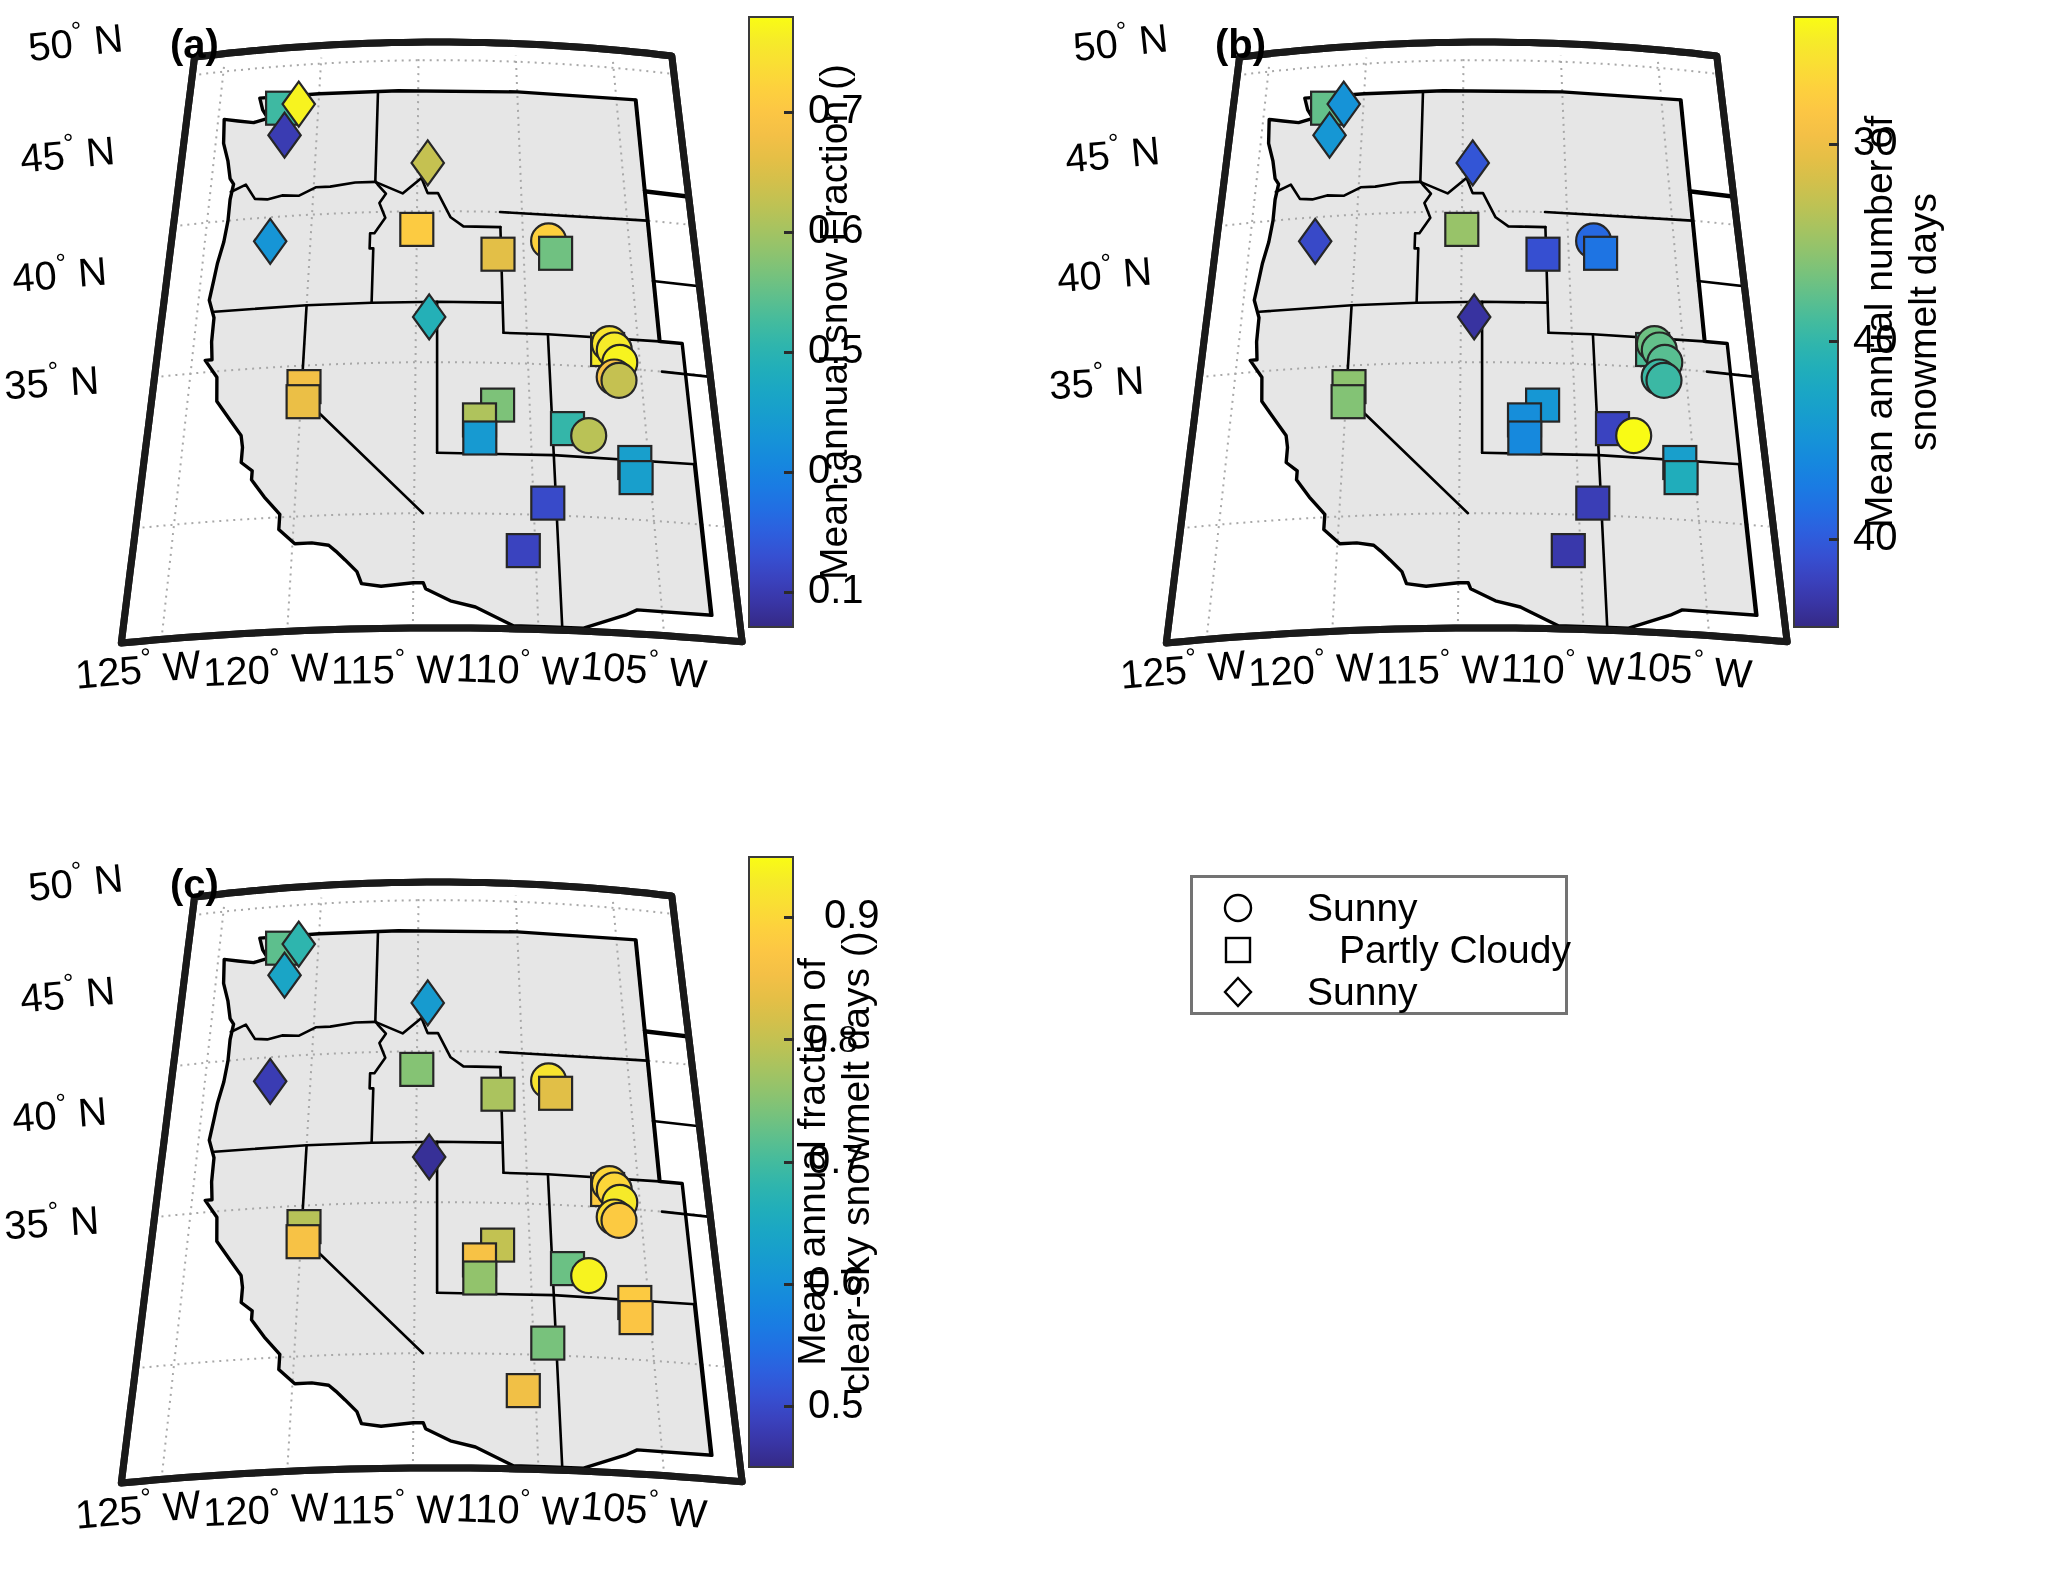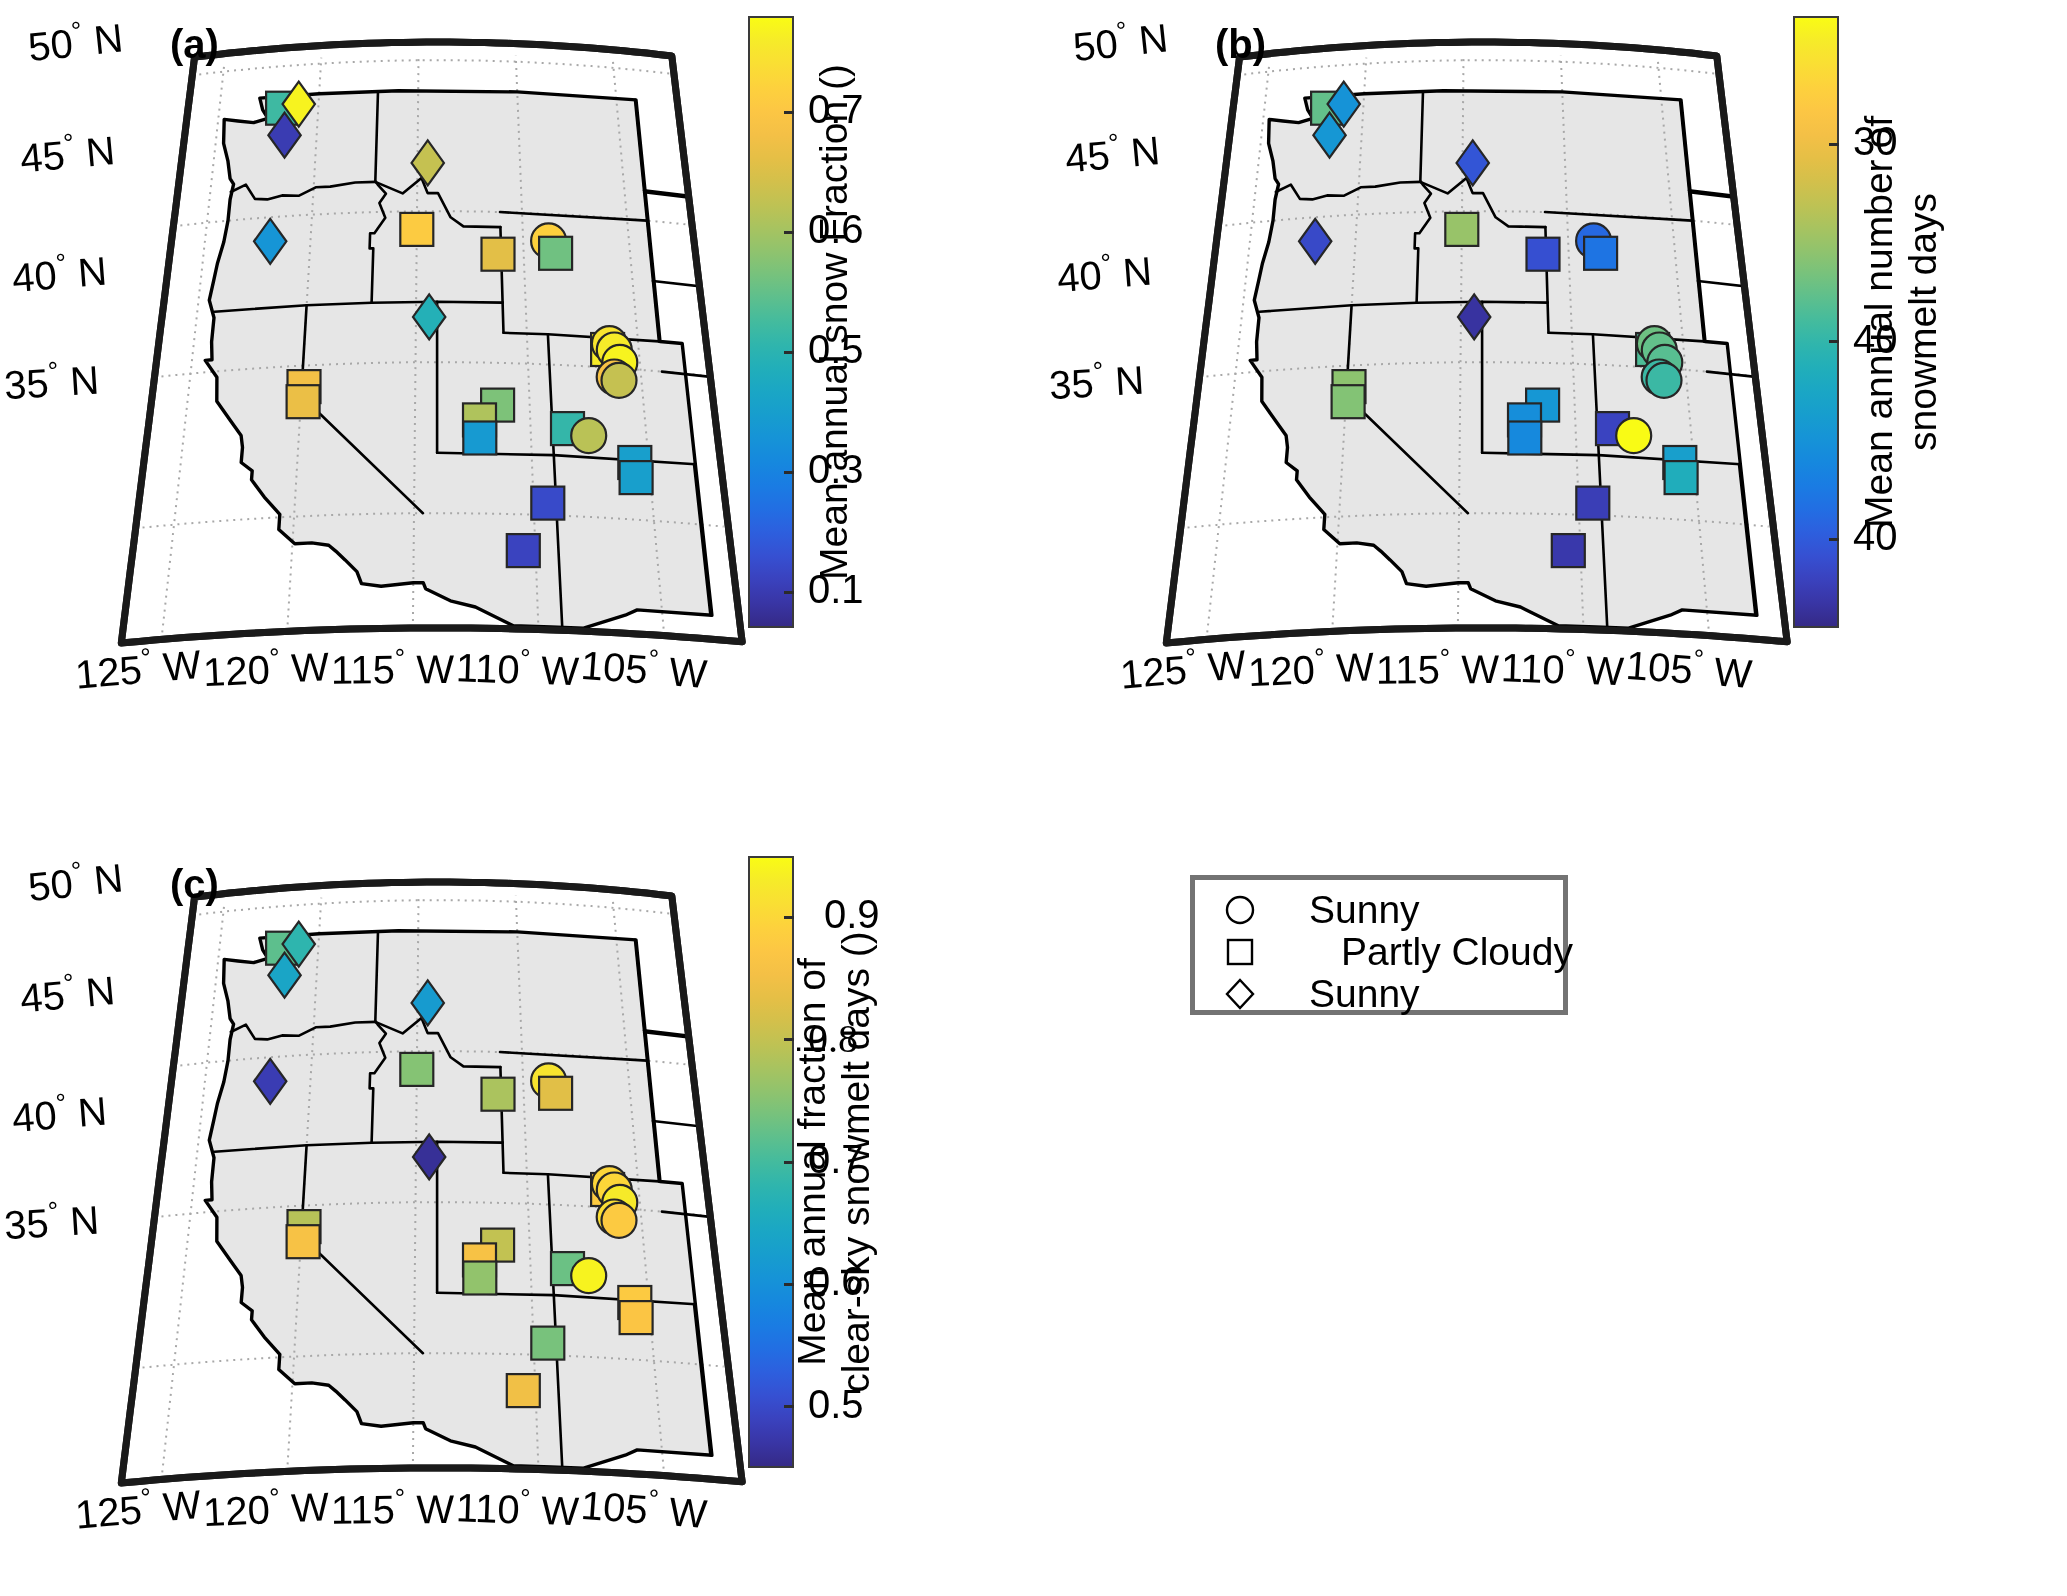--- a/index.html
+++ b/index.html
@@ -11,21 +11,21 @@
   .latlab{font-size:40px;}
   .lonrow{font-size:40px;}
   .deg{font-size:26px;vertical-align:super;position:relative;top:-2px;}
   .cbwrap{position:absolute;}
   .cbbar{position:absolute;border:2px solid #3a3a3a;box-sizing:border-box;}
   .cbtick{position:absolute;height:3px;width:10px;background:#2b2b2b;}
   .cbticklab{position:absolute;font-size:40px;color:#000;white-space:nowrap;}
   .cbtitle{position:absolute;font-size:39px;color:#000;white-space:nowrap;
            transform-origin:0 0;transform:rotate(-90deg);line-height:1.12;}
   .panlab{position:absolute;font-size:40px;font-weight:bold;color:#000;}
-  .legendbox{position:absolute;border:5px solid #737373;background:#fff;box-sizing:border-box;}
+  .legendbox{position:absolute;border:3px solid #737373;background:#fff;box-sizing:border-box;}
   .legrow{position:absolute;display:flex;align-items:center;}
   .legtext{font-size:39px;color:#000;white-space:nowrap;}
   .legsym{width:54px;display:flex;justify-content:center;align-items:center;}
 </style>
 </head>
 <body>
 
 <div class="panel" style="left:0;top:0;width:1020px;height:760px;">
   <div class="maparea" style="left:120px;top:10px;">
     <svg width="620" height="640" viewBox="0 0 620 640">

